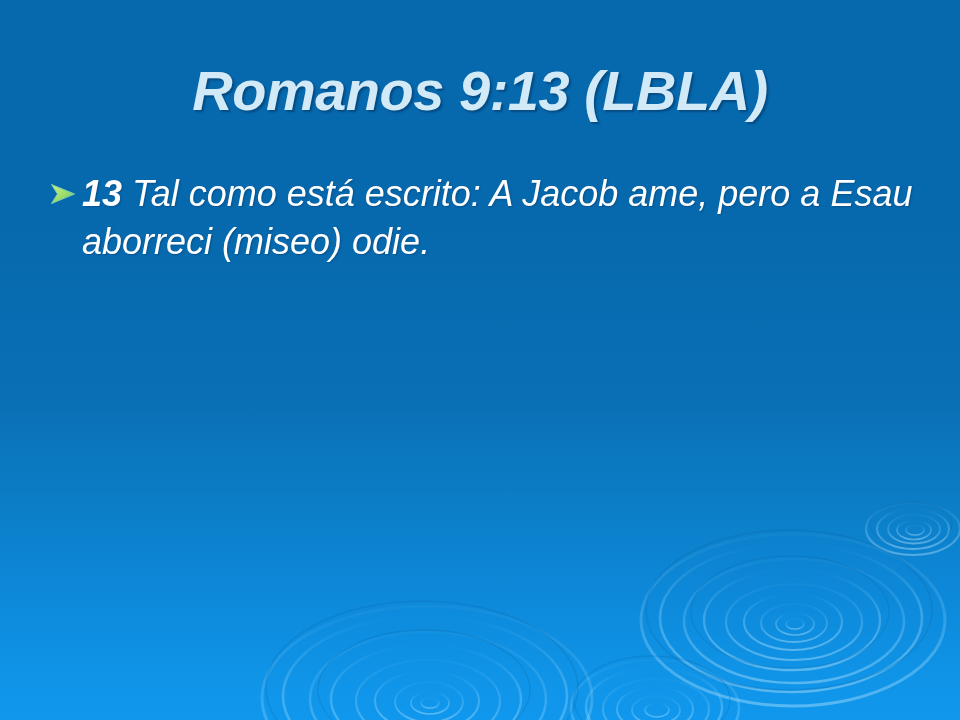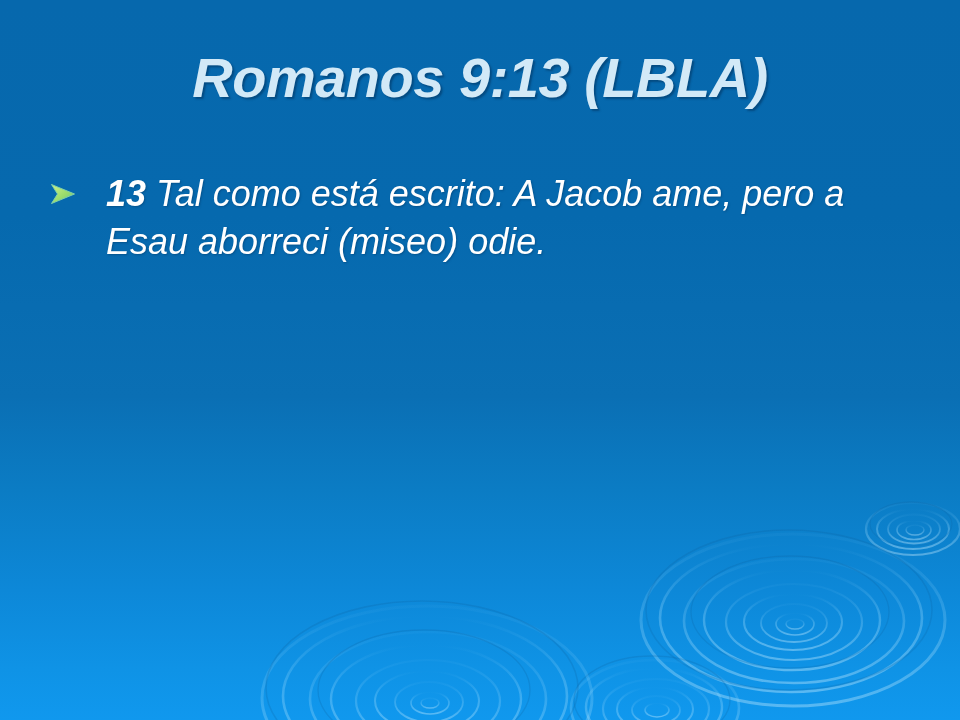--- a/index.html
+++ b/index.html
@@ -38,42 +38,42 @@
 
   
   #title-block {
     position: absolute;
     left: 40px;
     top: 48px;
     width: 880px;
     text-align: center;
   }
   #slide-title {
-    margin: 0;
+    margin: 13px;
     font-size: 56px;
     line-height: 1.08;
     font-weight: bold;
     font-style: italic;
     color: #D2E9F7;
     letter-spacing: -0.5px;
     text-shadow: 2px 2px 2px rgba(0, 40, 78, 0.45);
     white-space: nowrap;
   }
 
   
   #body-block {
     position: absolute;
     left: 48px;
     top: 170px;
     width: 870px;
   }
   .bullet-row {
     display: flex;
     align-items: flex-start;
-    gap: 28px;
+    gap: 4px;
   }
   .bullet-marker {
     flex: 0 0 auto;
     width: 30px;
     height: 46px;
     display: flex;
     align-items: center;
     justify-content: center;
     margin-top: 1px;
   }

